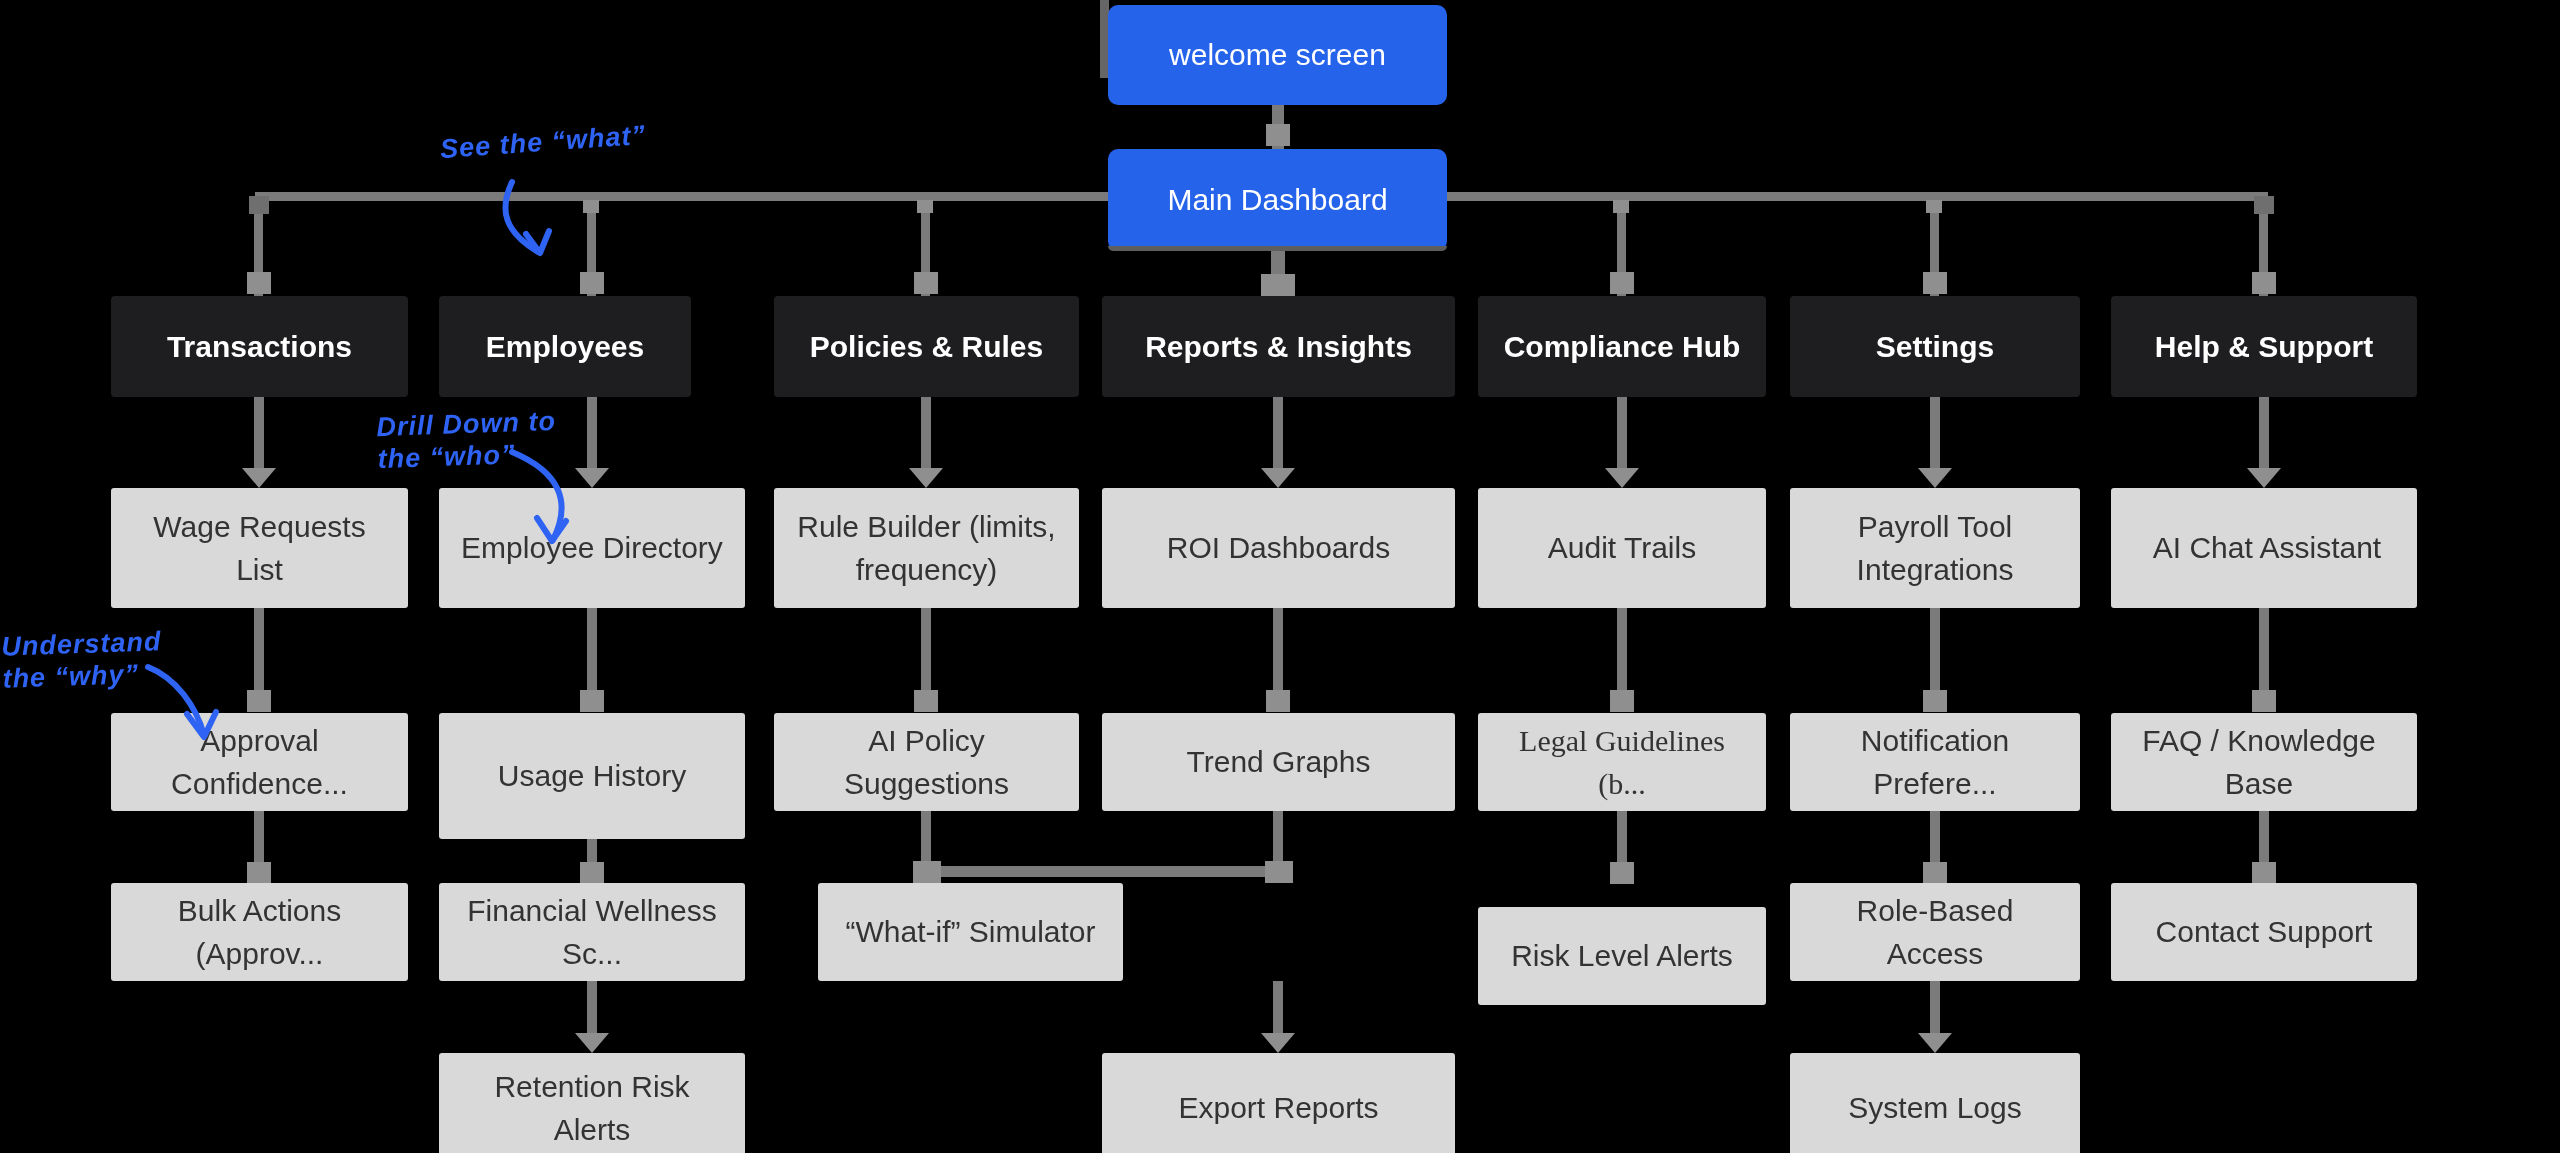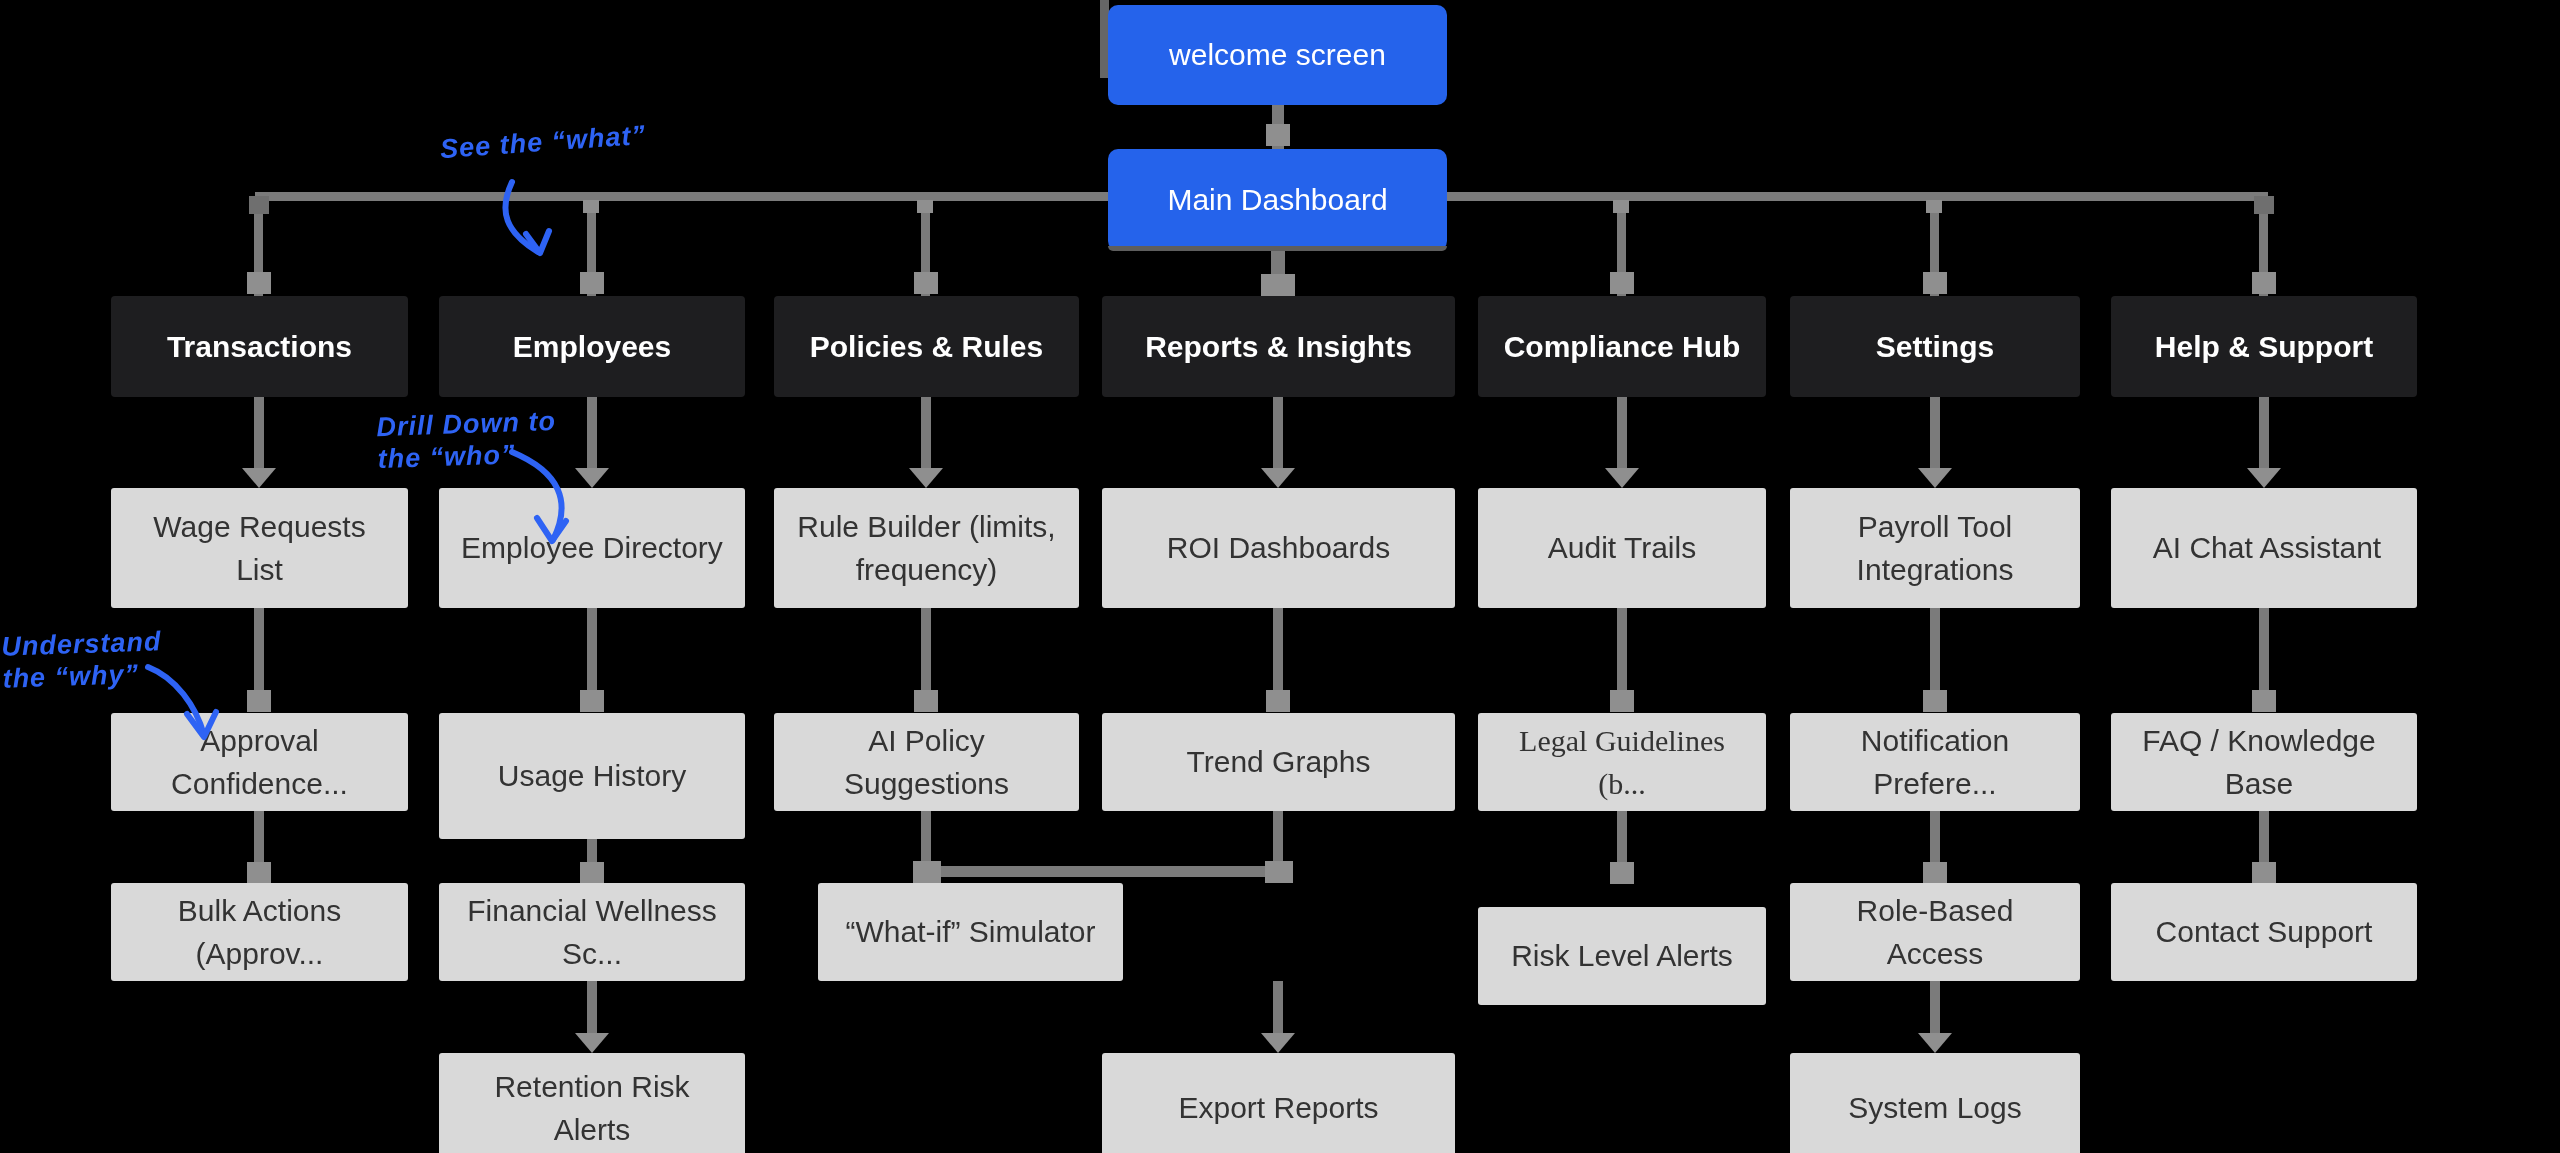--- a/index.html
+++ b/index.html
@@ -117,21 +117,21 @@
   <div class="ctri" style="left:1261px;top:1033px;"></div>
   <div class="ctri" style="left:1918px;top:1033px;"></div>
 
   <div class="node node-blue" style="left:1108px;top:5px;width:339px;height:100px;">welcome screen</div>
   <div class="node node-blue" style="left:1108px;top:149px;width:339px;height:102px;">
     <span>Main Dashboard</span>
     <span class="mdash-strip"></span>
   </div>
 
   <div class="node node-dark" style="left:111px;top:296px;width:297px;height:101px;">Transactions</div>
-  <div class="node node-dark" style="left:439px;top:296px;width:306px;height:101px;">Employees</div>
+  <div class="node node-dark" style="left:439px;top:296px;width:252px;height:101px;">Employees</div>
   <div class="node node-dark" style="left:774px;top:296px;width:305px;height:101px;">Policies &amp; Rules</div>
   <div class="node node-dark" style="left:1102px;top:296px;width:353px;height:101px;">Reports &amp; Insights</div>
   <div class="node node-dark" style="left:1790px;top:296px;width:290px;height:101px;">Settings</div>
   <div class="node node-dark" style="left:1478px;top:296px;width:288px;height:101px;">Compliance Hub</div>
   <div class="node node-dark" style="left:2111px;top:296px;width:306px;height:101px;">Help &amp; Support</div>
 
   <div class="node node-light" style="left:111px;top:488px;width:297px;height:120px;">Wage Requests List</div>
   <div class="node node-light" style="left:111px;top:713px;width:297px;height:98px;">Approval Confidence...</div>
   <div class="node node-light" style="left:111px;top:883px;width:297px;height:98px;">Bulk Actions (Approv...</div>
 

